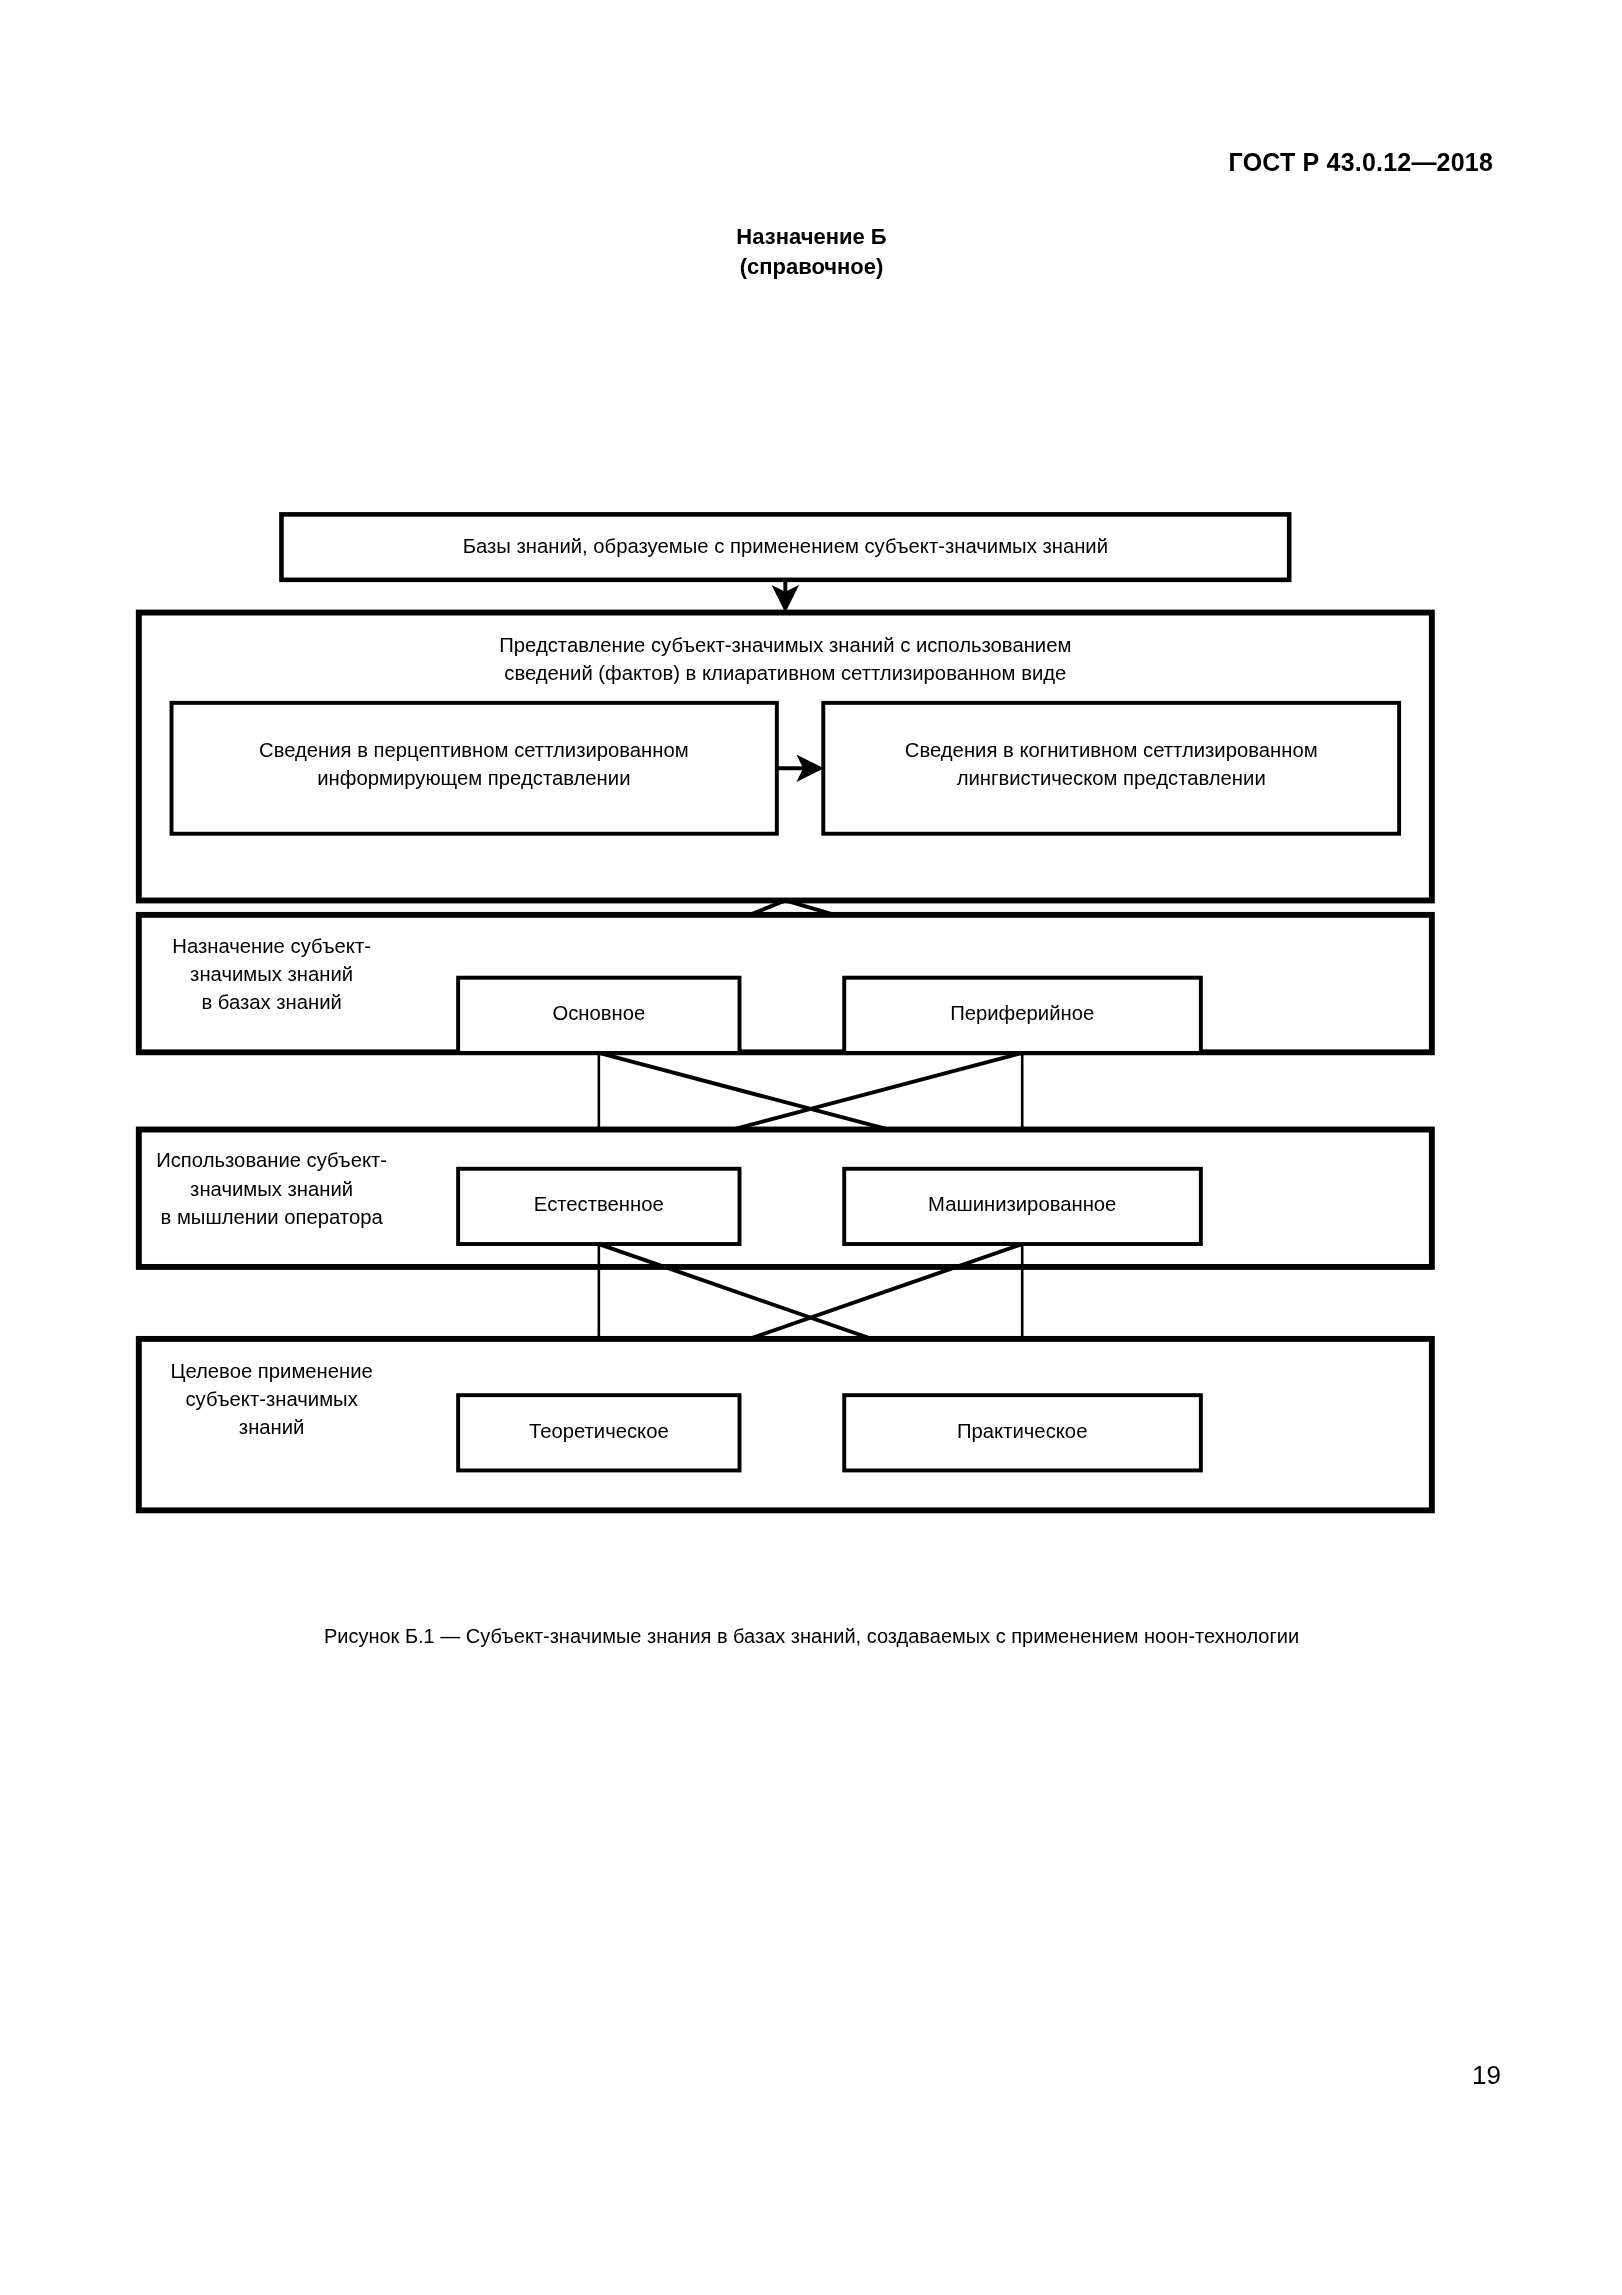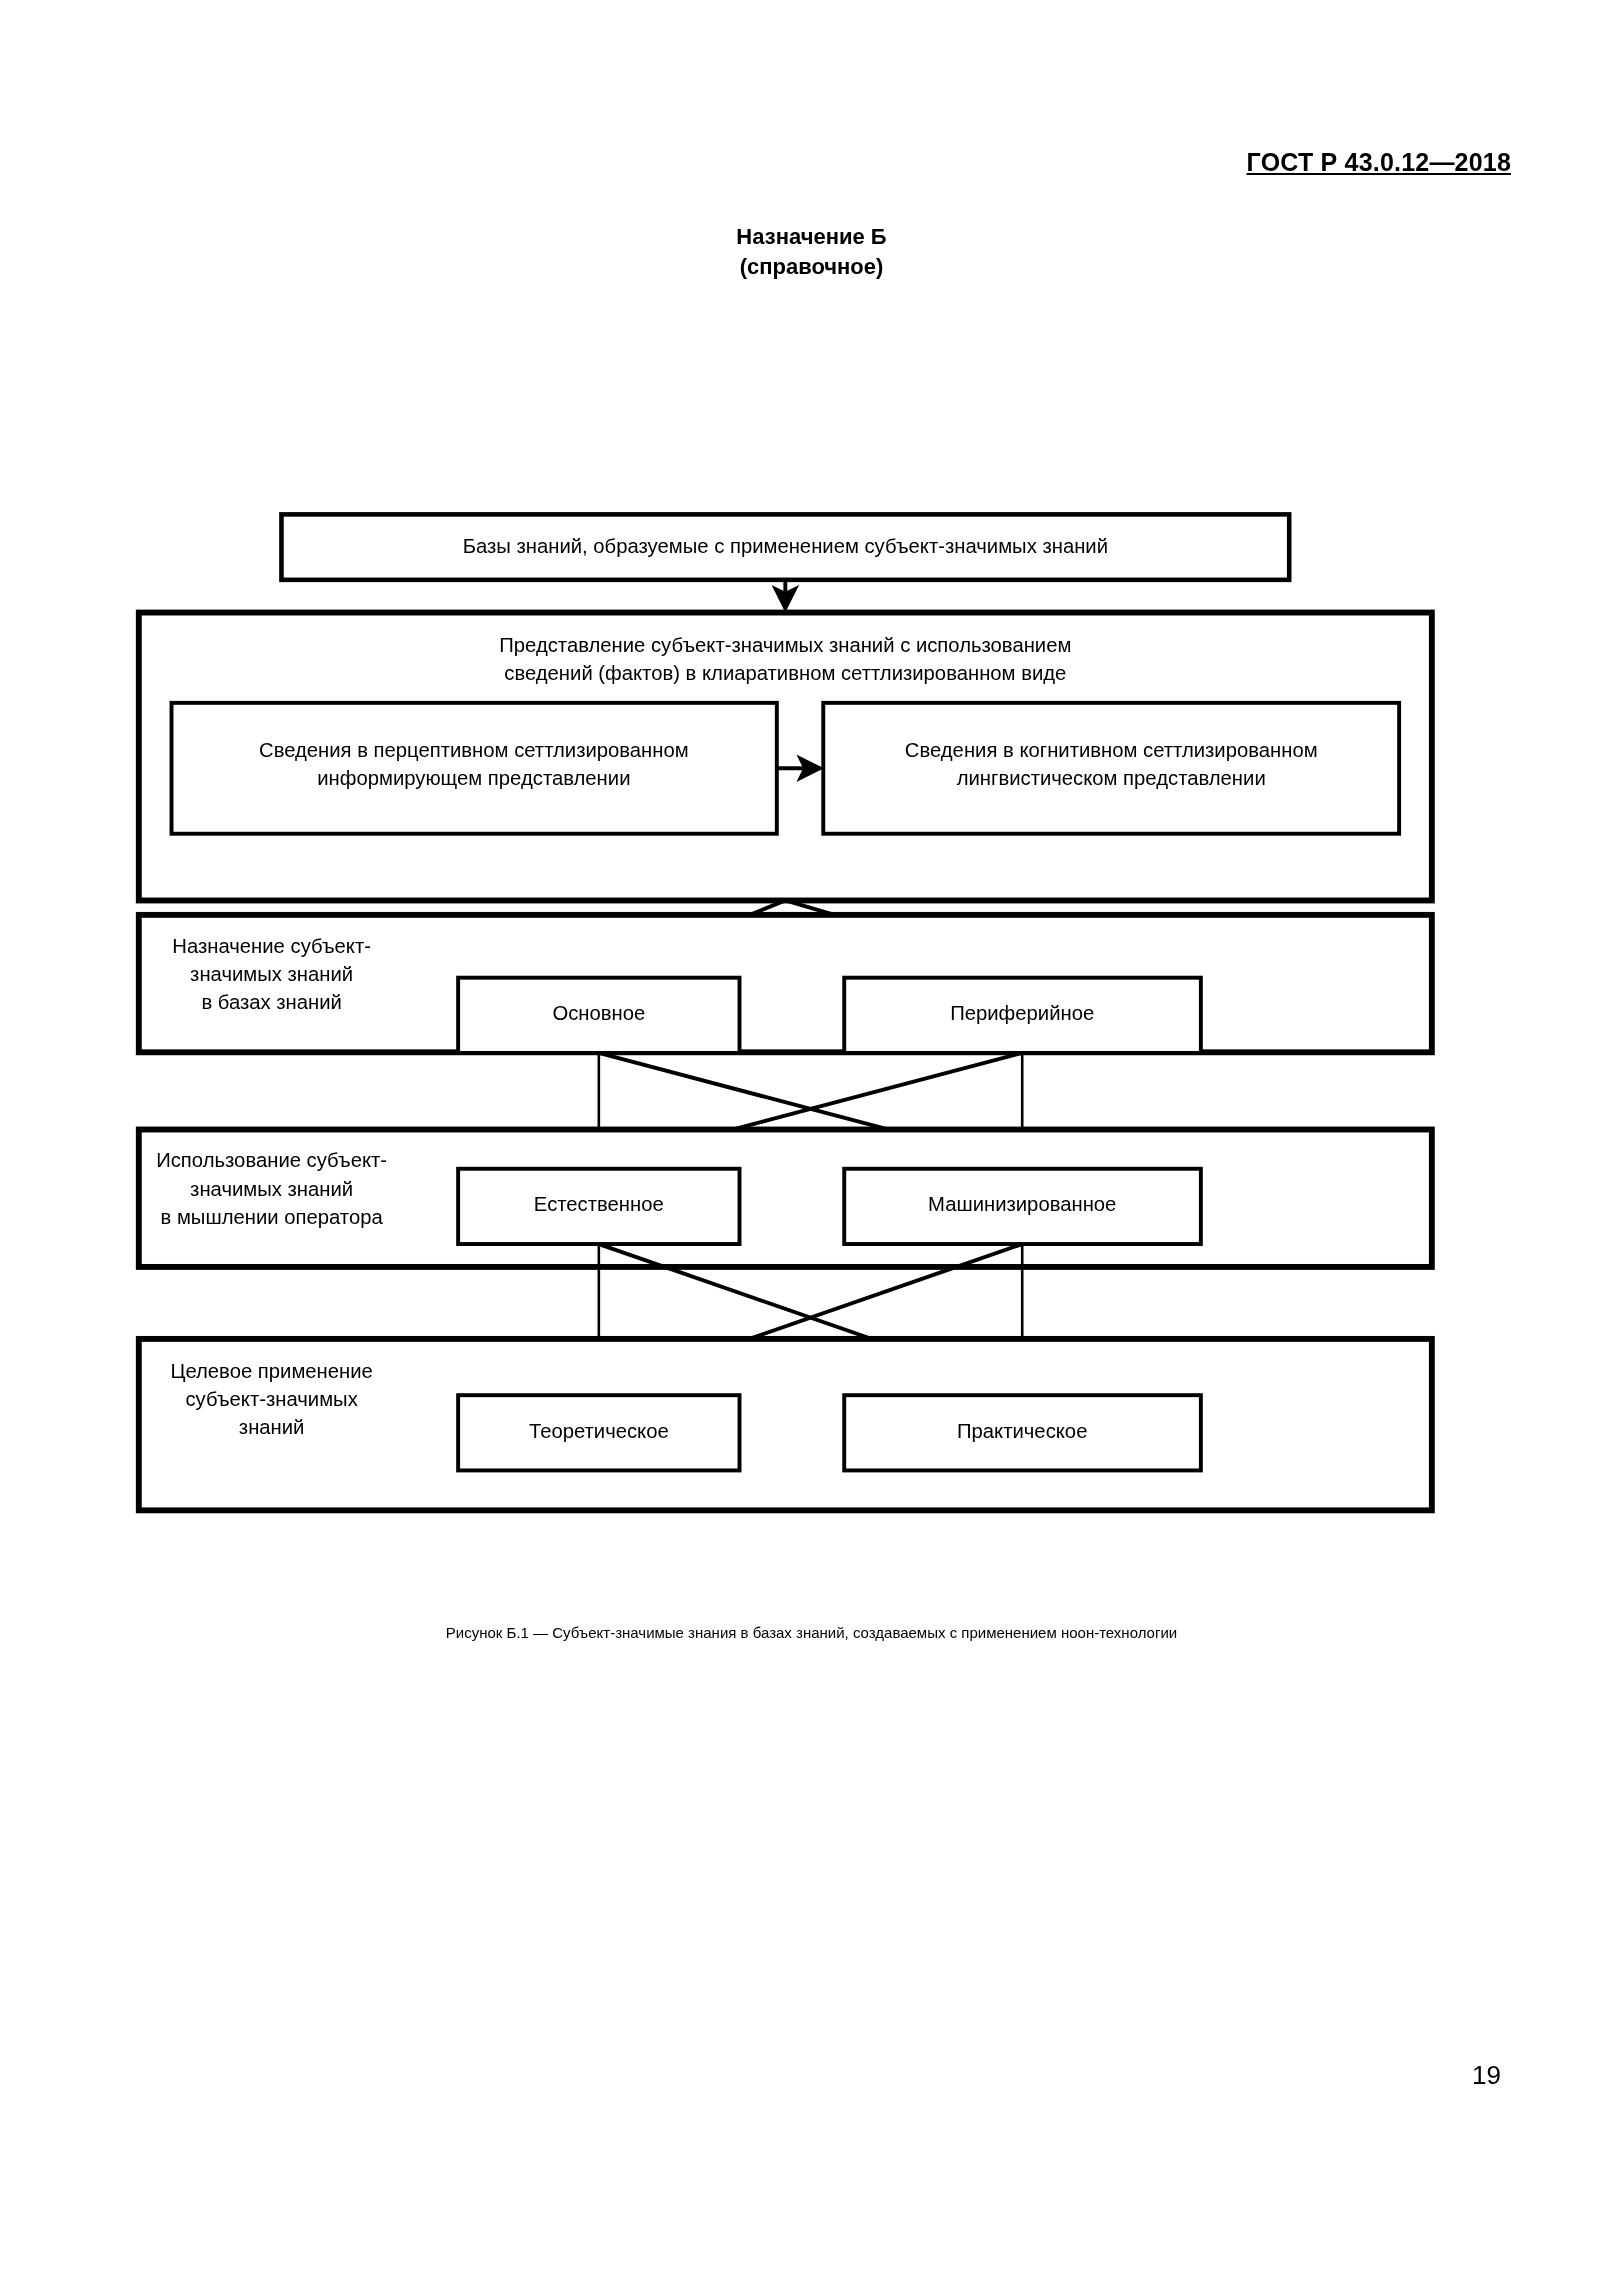--- a/index.html
+++ b/index.html
@@ -18,26 +18,25 @@
 
   .page {
     position: absolute;
     inset: 0;
   }
 
   
   .doc-header {
     position: absolute;
     top: 148px;
-    right: 112px;
+    right: 130px;
     font-size: 25px;
     font-weight: 700;
     letter-spacing: 0.2px;
     white-space: nowrap;
-    text-decoration: underline;
   }
 
   
   .appendix-block {
     position: absolute;
     top: 222px;
     left: 0;
     width: 1623px;
     text-align: center;
     font-size: 22px;
@@ -87,21 +86,21 @@
   .t-leaf { font-size: 31px; }
   .t-label { font-size: 31px; }
 
   
   .fig-caption {
     position: absolute;
     top: 1622px;
     left: 0;
     width: 1623px;
     text-align: center;
-    font-size: 15px;
+    font-size: 20px;
     line-height: 1.4;
   }
 
   
   .page-number {
     position: absolute;
     top: 2060px;
     right: 122px;
     font-size: 26px;
     margin-left: 20px;

